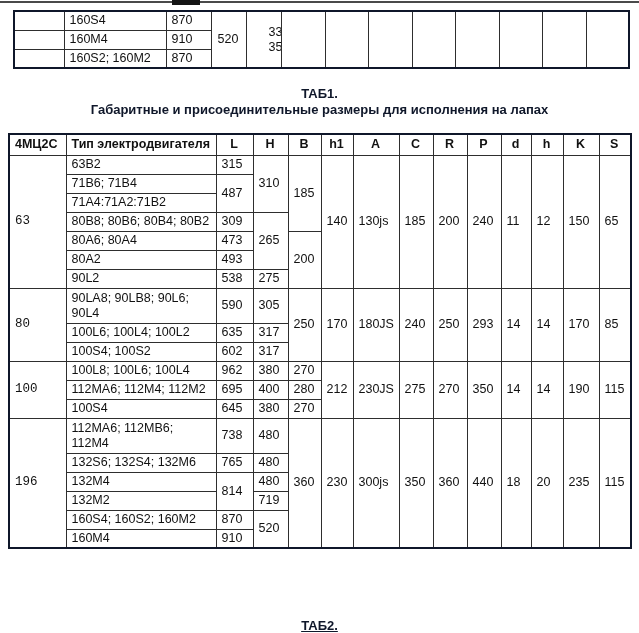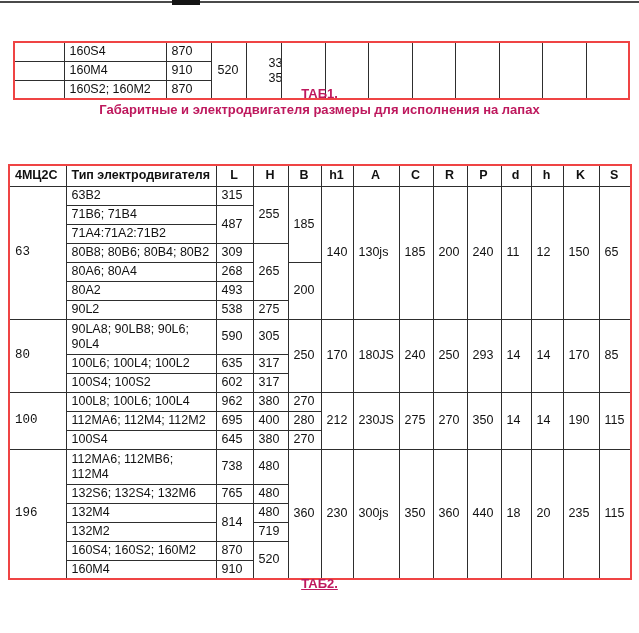--- a/index.html
+++ b/index.html
@@ -4,31 +4,31 @@
 <style>
   html,body{margin:0;padding:0;background:#ffffff;width:639px;height:633px;overflow:hidden;}
   body{font-family:"Liberation Sans","DejaVu Sans",sans-serif;color:#111;position:relative;}
   .page{position:absolute;inset:0;background:#fff;}
   .top-rule{position:absolute;top:1px;left:0;width:639px;height:2px;background:#4a4a4a;}
   .top-rule-dark{position:absolute;top:0;left:172px;width:28px;height:5px;background:#141414;}
 
   table.t{border-collapse:collapse;table-layout:fixed;position:absolute;background:#fff;}
   table.t td,table.t th{border:1px solid #2e2e2e;padding:1px 3px 1px 5px;font-size:12.5px;
       line-height:15px;vertical-align:middle;overflow:hidden;text-align:left;font-weight:normal;}
-  table.t{border:2px solid #ef4444;margin-top:31px;}
+  table.t{border:2px solid #0f172a;}
 
   table.top{left:13px;top:10px;width:615px;}
   table.top tr{height:19px;}
   .ctr{text-align:center !important;padding-left:2px !important;}
   .blockline{display:block;padding-left:20px;}
 
   .caption{position:absolute;left:0;width:639px;text-align:center;font-weight:bold;
-      font-size:13px;line-height:16px;color:#be185d;}
+      font-size:13px;line-height:16px;color:#0f172a;}
   .cap1{top:86px;}
-  .cap2{top:576px;text-decoration:underline;}
+  .cap2{top:618px;text-decoration:underline;}
 
   table.main{left:8px;top:133px;width:622px;border-radius:13px;}
   table.main tr{height:19px;}
   table.main tr.tall{height:35px;}
   table.main tr.hdr{height:21px;}
   table.main th{font-weight:bold;}
   td.gname{padding-left:8px;font-family:Liberation Mono, monospace;}
 </style>
 </head>
 <body>
@@ -80,21 +80,21 @@
       <tr>
         <td></td>
         <td>160S2; 160М2</td>
         <td>870</td>
       </tr>
     </tbody>
   </table>
 
   <div class="caption cap1">
     <div>ТАБ1.</div>
-    <div>Габаритные и электродвигателя размеры для исполнения на лапах</div>
+    <div>Габаритные и присоединительные размеры для исполнения на лапах</div>
   </div>
 
   <table class="t main">
     <colgroup>
       <col style="width:57px">
         <col style="width:150px">
         <col style="width:37px">
         <col style="width:35px">
       <col style="width:33px">
         <col style="width:32px">
@@ -122,21 +122,21 @@
         <th class="ctr">d</th>
         <th class="ctr">h</th>
         <th class="ctr">K</th>
         <th class="ctr">S</th>
       </tr>
 
       <tr>
         <td class="gname" rowspan="7">63</td>
         <td>63В2</td>
         <td>315</td>
-        <td rowspan="3">255</td>
+        <td rowspan="3">310</td>
         <td rowspan="4">185</td>
         <td rowspan="7">140</td>
         <td rowspan="7">130js</td>
         <td rowspan="7">185</td>
         <td rowspan="7">200</td>
         <td rowspan="7">240</td>
         <td rowspan="7">11</td>
         <td rowspan="7">12</td>
         <td rowspan="7">150</td>
         <td rowspan="7">65</td>
@@ -148,21 +148,21 @@
       <tr>
         <td>71А4:71А2:71В2</td>
       </tr>
       <tr>
         <td>80В8; 80В6; 80В4; 80В2</td>
         <td>309</td>
         <td rowspan="3">265</td>
       </tr>
       <tr>
         <td>80А6; 80А4</td>
-        <td>268</td>
+        <td>473</td>
         <td rowspan="3">200</td>
       </tr>
       <tr>
         <td>80А2</td>
         <td>493</td>
       </tr>
       <tr>
         <td>90L2</td>
         <td>538</td>
         <td>275</td>

